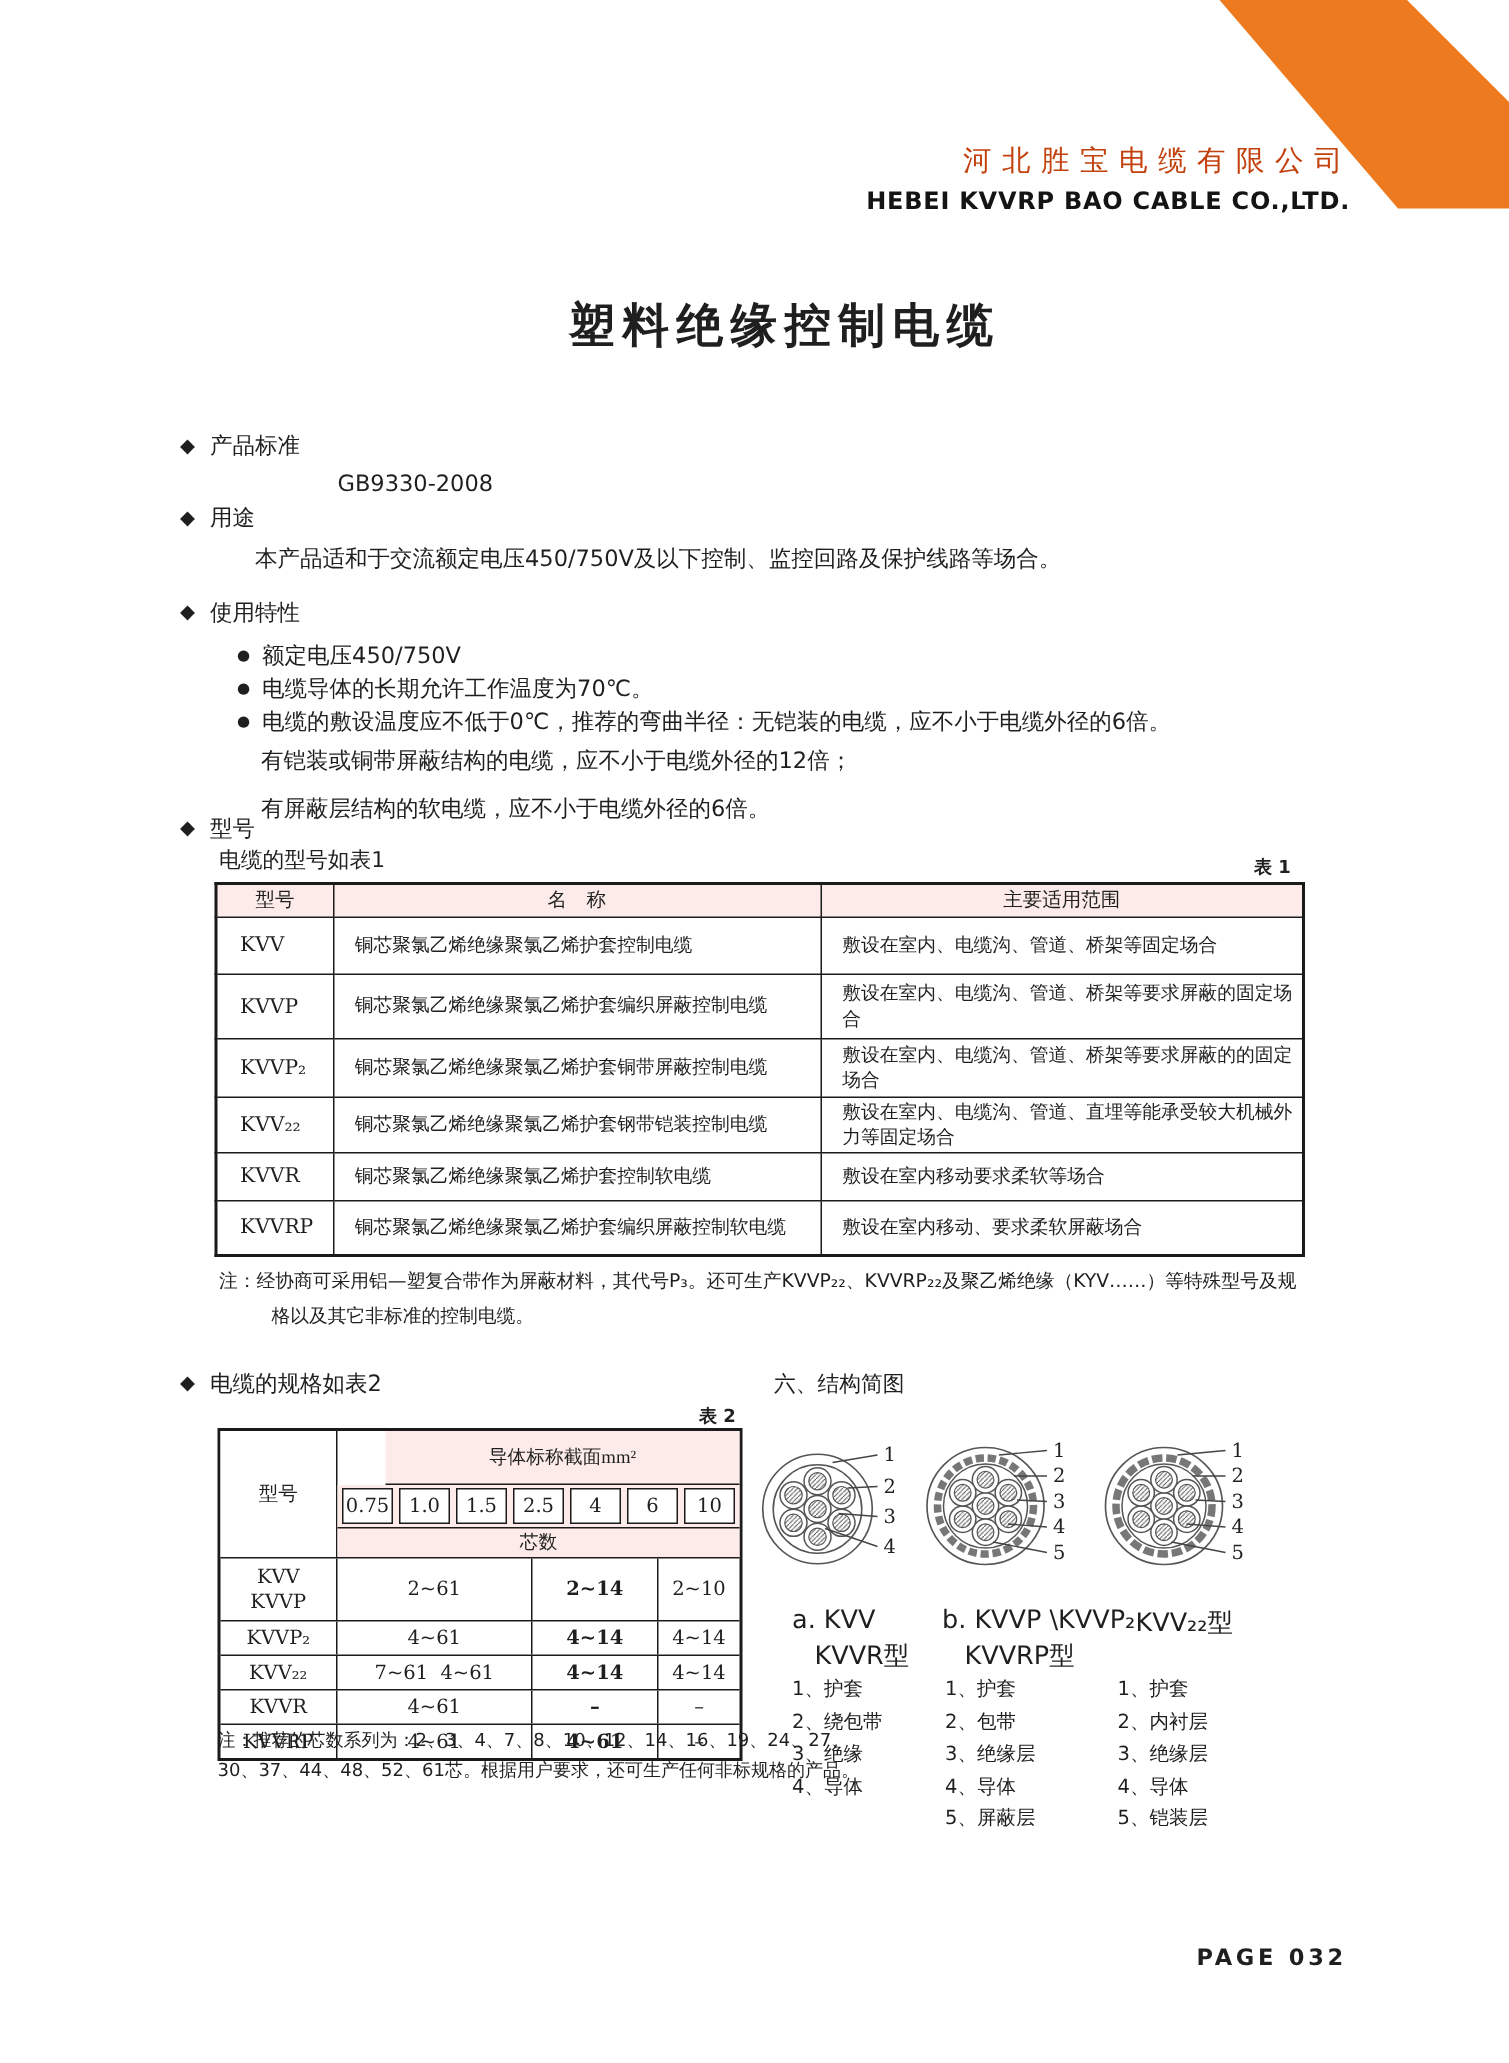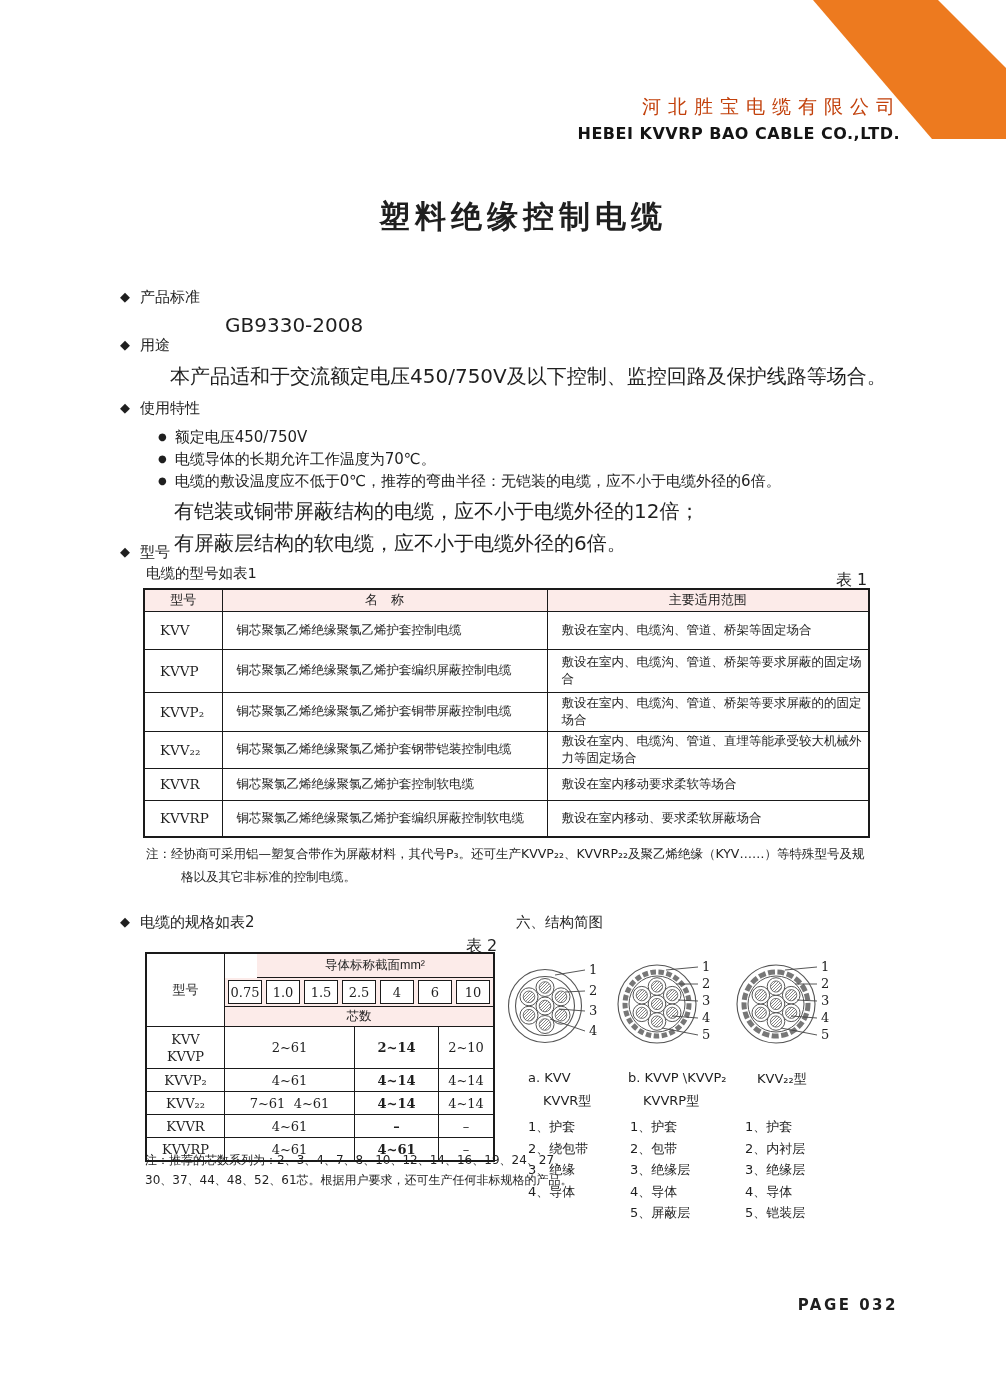--- a/index.html
+++ b/index.html
@@ -31,24 +31,24 @@
     white-space:nowrap;
   }
   
   .doc-title{
     position:absolute;left:40px;top:196px;width:966px;
     text-align:center;font-size:31px;font-weight:bold;letter-spacing:5px;
   }
   
   .sec{position:absolute;font-size:15px;white-space:nowrap;}
   .sec .dia{font-size:13px;margin-right:10px;position:relative;top:-1px;}
-  .plain{position:absolute;font-size:20px;white-space:nowrap;}
+  .plain{position:absolute;font-size:15px;white-space:nowrap;}
   .bullet-line{position:absolute;font-size:15px;white-space:nowrap;}
   .bullet-line .dot{font-size:10px;margin-right:8px;position:relative;top:-2px;}
-  .tbl-label{position:absolute;font-size:16px;white-space:nowrap;}
+  .tbl-label{position:absolute;font-size:12px;white-space:nowrap;font-weight:bold;}
   
   table.t1{
     position:absolute;left:143px;top:588px;width:725px;
     border-collapse:collapse;table-layout:fixed;
   }
   table.t1 th,table.t1 td{
     border:1px solid var(--line);
     vertical-align:middle;
   }
   table.t1{border:2px solid var(--line);}
@@ -69,23 +69,23 @@
     font-family:"DejaVu Serif","Liberation Serif",serif;
   }
   .t2-head{display:flex;}
   .t2-model-h{
     width:78px;border-right:1px solid var(--line);
     display:flex;align-items:center;justify-content:center;
     font-family:"DejaVu Sans",sans-serif;font-size:13px;background:#fff;
   }
   .t2-head-right{flex:1;}
   .t2-r1{
-    height:24px;background:var(--pink);border-bottom:1px solid var(--line);
+    height:36px;background:var(--pink);border-bottom:1px solid var(--line);
     display:flex;align-items:center;justify-content:center;
-    font-family:Liberation Sans, sans-serif;font-size:12.5px;margin-left:32px;
+    font-family:Liberation Serif, serif;font-size:12.5px;margin-left:32px;
   }
   .t2-r2{height:28px;background:var(--pink);display:flex;padding:2px 1px;}
   .t2-size{
     flex:1;margin:0 2px;background:#fff;border:1px solid var(--line);
     display:flex;align-items:center;justify-content:center;font-size:13px;
   }
   .t2-r3{
     height:20px;background:var(--pink);border-top:1px solid var(--line);
     display:flex;align-items:center;justify-content:center;
     font-family:"DejaVu Sans",sans-serif;font-size:12.5px;
@@ -101,21 +101,21 @@
   .t2-c{display:flex;align-items:center;justify-content:center;font-size:13px;white-space:pre;}
   .t2-c1{width:130px;border-right:1px solid var(--line);}
   .t2-c2{width:84px;border-right:1px solid var(--line);font-weight:bold;}
   .t2-c3{flex:1;}
   
   .diagram-svg{position:absolute;}
   .dlabel{
     font-family:"DejaVu Serif","Liberation Serif",serif;
     font-size:13px;fill:#222;
   }
-  .cap{position:absolute;font-size:13px;white-space:nowrap;text-align:center;}
+  .cap{position:absolute;font-size:17px;white-space:nowrap;text-align:center;}
   .legend{position:absolute;font-size:13px;line-height:21.5px;white-space:nowrap;}
   
   .page-num{
     position:absolute;right:108px;top:1296px;
     font-weight:bold;font-size:15px;letter-spacing:2.5px;
   }
 </style>
 </head>
 <body>
 

